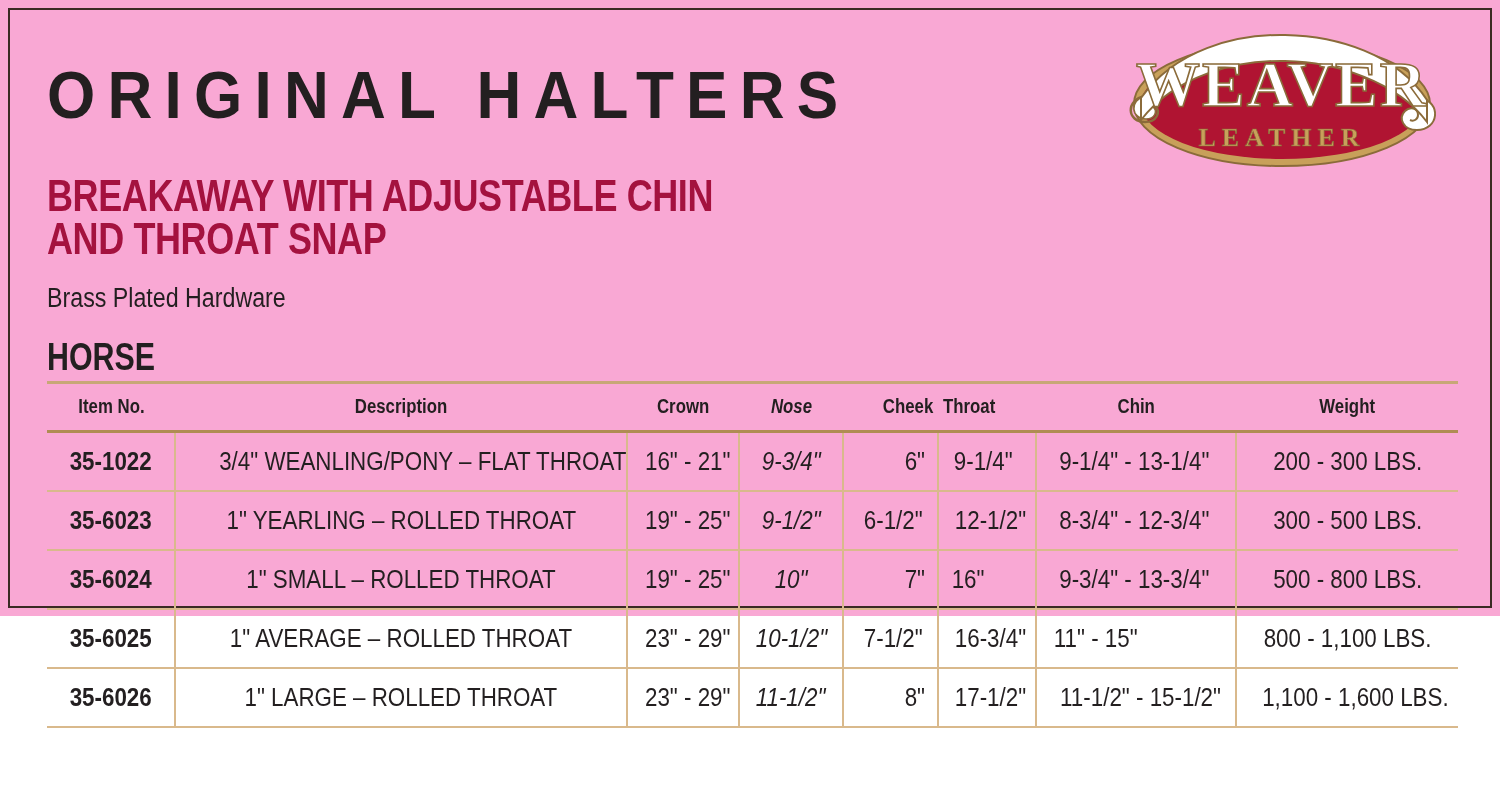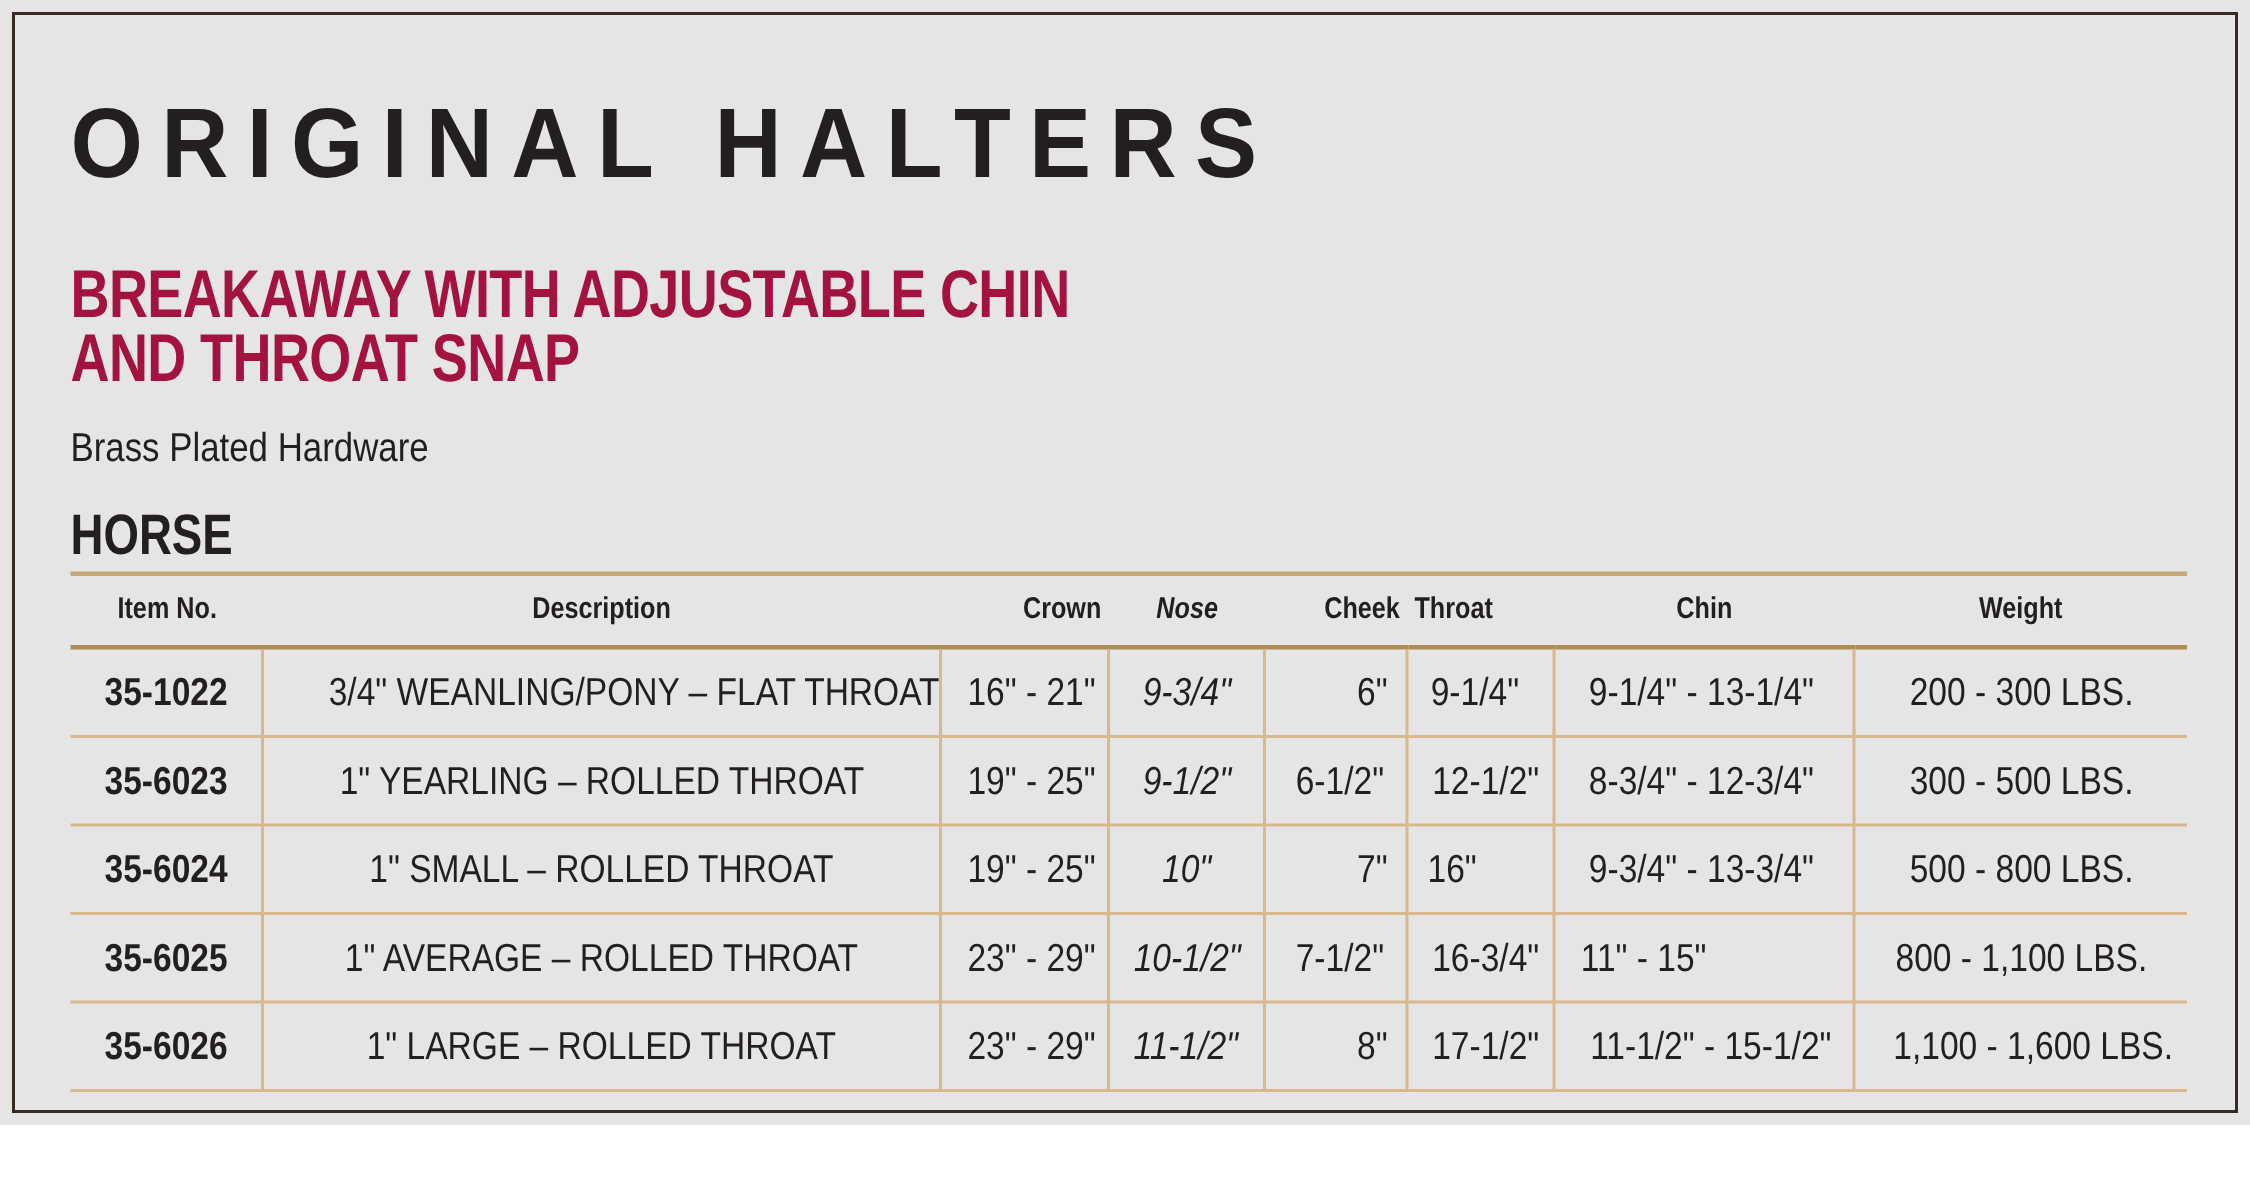--- a/index.html
+++ b/index.html
@@ -5,23 +5,23 @@
 <style>
   html,body{margin:0;padding:0;background:#ffffff;}
   body{
     width:1500px;height:790px;
     font-family:"Liberation Sans", sans-serif;
     -webkit-font-smoothing:antialiased;
     overflow:hidden;
   }
   .page{
     position:relative;
-    width:1500px;height:750px;
+    width:1500px;height:616px;
     box-sizing:border-box;
-    background:#e5e5e5;
+    background:#f9a8d4;
   }
   
   .frame{
     position:absolute;
     left:8px;top:8px;right:8px;bottom:8px;
     border:2px solid #3b2a24;
     box-sizing:border-box;
     pointer-events:none;
   }
   .inner{
@@ -136,21 +136,21 @@
   table.spec td.last{border-right:none;}
   table.spec td span.sq{
     display:inline-block;
     transform:scaleX(0.86);
     transform-origin:inherit;
   }
 
   
   .c-item{width:128px;text-align:center;}
   .c-desc{width:452px;text-align:center;}
-  .c-crown{width:112px;text-align:right;}
+  .c-crown{width:112px;text-align:center;}
   .c-nose{width:104px;text-align:center;font-style:italic;}
   .c-cheek{width:95px;text-align:right;margin-top:18px;}
   .c-throat{width:98px;text-align:left;}
   .c-chin{width:200px;}
   .c-weight{width:222px;text-align:center;margin-top:48px;}
 
   td.c-item{
     color:#A4123F;
     font-weight:bold;
     font-size:30px;
@@ -248,14 +248,36 @@
             <td class="c-throat"><span class="sq">17-1/2"</span></td>
             <td class="c-chin"><span class="sq">11-1/2" - 15-1/2"</span></td>
             <td class="c-weight last"><span class="sq">1,100 - 1,600 LBS.</span></td>
           </tr>
         </tbody>
       </table>
     </div>
 
   </div>
 
+  <div class="logo">
+    <svg viewBox="0 0 355 160" xmlns="http://www.w3.org/2000/svg" aria-hidden="true">
+
+      <ellipse cx="177" cy="78" rx="148" ry="62" fill="#C8A05A" stroke="#8B6B3A" stroke-width="2"></ellipse>
+
+      <ellipse cx="177" cy="78" rx="141" ry="55" fill="#B01432"></ellipse>
+
+      <path d="M40 70 C20 74 22 96 40 96 C52 96 56 86 50 80 C46 76 39 78 39 84 C39 88 43 90 46 88" fill="none" stroke="#8B6B3A" stroke-width="2.5"></path>
+      <path d="M40 70 C24 74 26 93 41 93 C50 93 53 85 48 81 C45 78 41 80 41 84" fill="#ffffff" stroke="#8B6B3A" stroke-width="1.6"></path>
+
+      <path d="M315 72 C337 76 334 104 312 104 C298 104 293 92 300 85 C305 80 313 82 313 89 C313 93 309 96 305 94" fill="#ffffff" stroke="#8B6B3A" stroke-width="2"></path>
+
+      <path d="M36 72 C70 24 130 8 180 9 C232 10 292 28 322 74
+               L322 96 C292 56 232 36 180 35 C130 34 70 50 36 94 Z" fill="#FFFFFF" stroke="#8B6B3A" stroke-width="2"></path>
+
+      <g fill="#FFFFFF" stroke="#8B6B3A" stroke-width="1.4" font-family="'Liberation Serif', serif">
+        <text x="177" y="80" text-anchor="middle" font-size="64" font-weight="bold" letter-spacing="2" fill="#FFFFFF" stroke="#8B6B3A" stroke-width="1.6">WEAVER</text>
+      </g>
+
+      <text x="177" y="120" text-anchor="middle" font-family="'Liberation Serif', serif" font-size="26" font-weight="bold" letter-spacing="6" fill="#C8A05A" stroke="#8B6B3A" stroke-width="0.7">LEATHER</text>
+    </svg>
+  </div>
 
 </div>
 
 </body></html>

